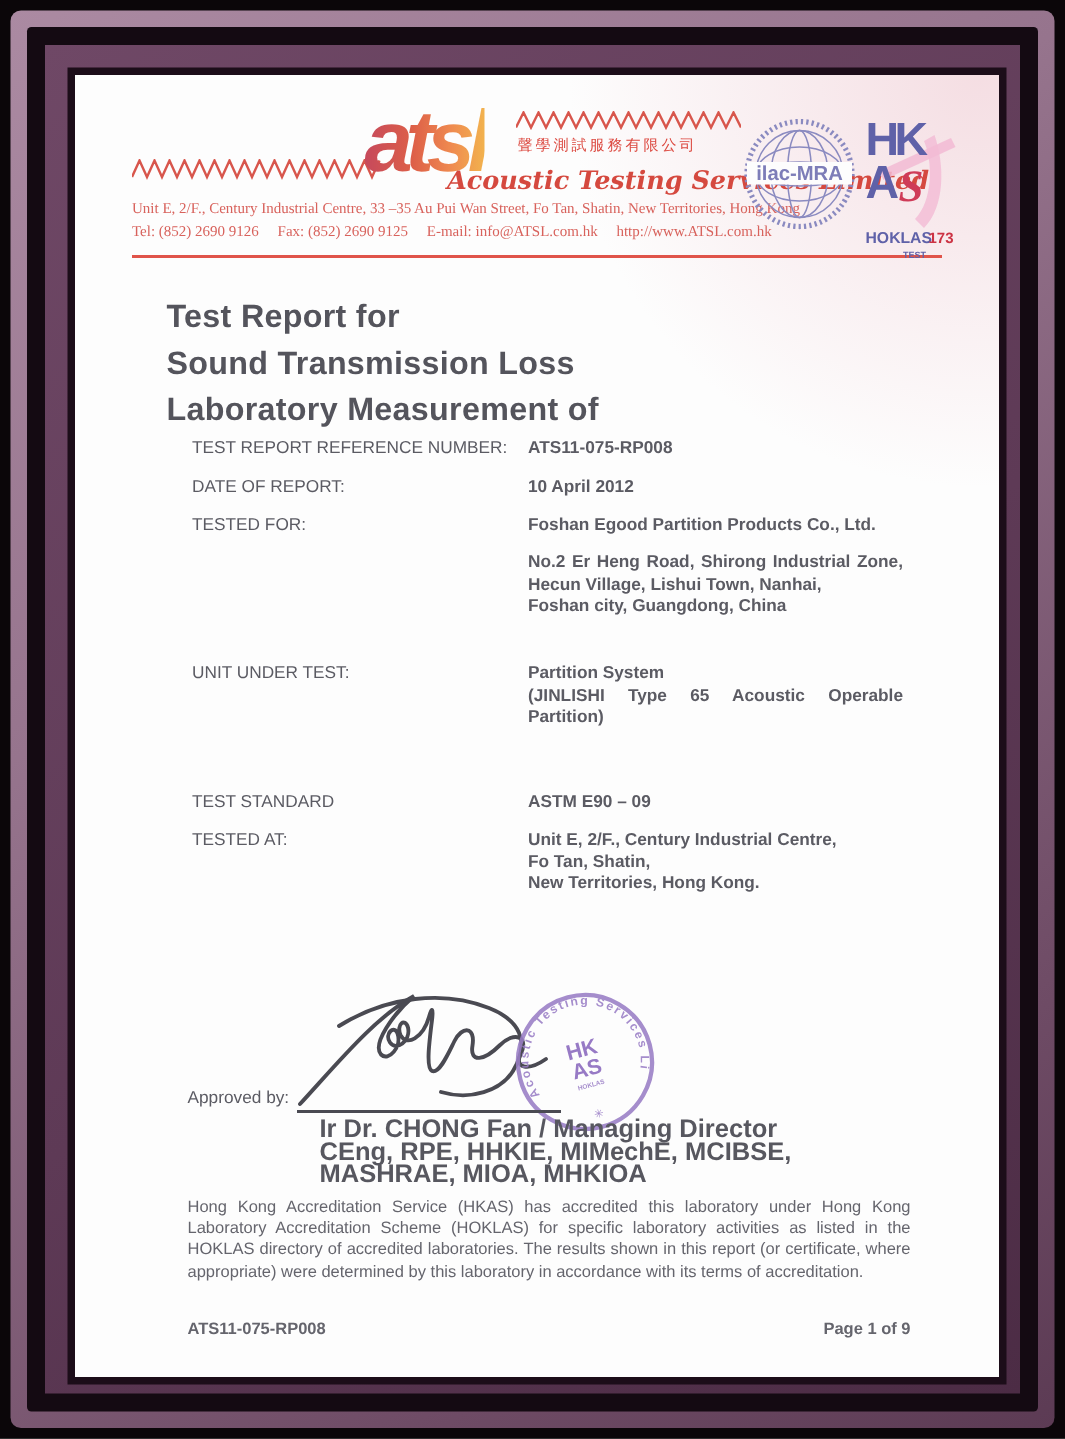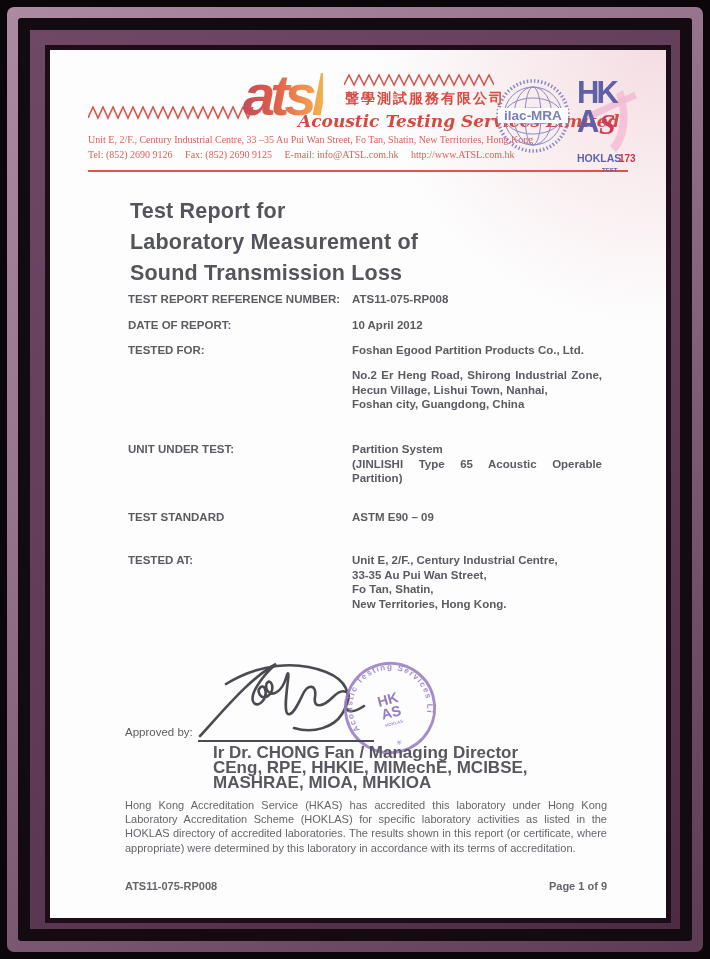--- a/index.html
+++ b/index.html
@@ -12,28 +12,28 @@
   .f3{inset:18px;background:#140a12;border-radius:3px;}
   .f4{inset:30px;background:linear-gradient(145deg,#6f4866 0%,#5e3a56 55%,#4c2c45 100%);}
   .f5{top:45px;left:45px;right:39px;bottom:36px;background:#1c0d19;}
   .page{position:absolute;top:50px;left:50px;width:616px;height:868px;background:#fdfdfd;
         background-image:radial-gradient(circle at 98% 0%,rgba(238,196,205,.55),rgba(238,196,205,0) 26%);}
   .abs{position:absolute;}
   
   .logo-word{font-style:italic;font-weight:bold;font-size:58px;letter-spacing:-5px;line-height:1;
      background:linear-gradient(90deg,#c6495c 0%,#dd5f48 40%,#ef8a50 72%,#f2b24e 100%);
      -webkit-background-clip:text;background-clip:text;color:transparent;-webkit-text-fill-color:transparent;}
-  .cn{font-size:14px;font-weight:bold;letter-spacing:2px;color:#dc4a41;white-space:nowrap;}
+  .cn{font-size:10px;font-weight:normal;letter-spacing:2px;color:#dc4a41;white-space:nowrap;}
   .en-script{font-family:"DejaVu Serif",serif;font-style:italic;font-weight:bold;font-size:17px;color:#d5493f;white-space:nowrap;}
   .addr{font-family:Liberation Serif, serif;font-size:10px;color:#d8625c;white-space:pre;}
   .redline{height:2px;background:#e0544a;}
   
   .title{font-size:21.5px;font-weight:bold;color:#54545c;line-height:31px;letter-spacing:.2px;}
   .row{position:absolute;left:78px;width:474px;display:flex;}
-  .lbl{width:224px;flex:0 0 224px;font-size:11.5px;font-weight:bold;color:#5b5b63;line-height:14.5px;}
+  .lbl{width:224px;flex:0 0 224px;font-size:11.5px;font-weight:normal;color:#5b5b63;line-height:14.5px;}
   .val{width:250px;flex:1;font-size:11.5px;font-weight:bold;color:#5b5b63;line-height:14.7px;}
   .jl{text-align:justify;text-align-last:justify;}
   
   .ap-lbl{font-size:11.5px;color:#5b5b63;}
   .sig-line{height:2px;background:#4a4a52;}
   .ap-name{font-size:17px;font-weight:bold;color:#57575f;line-height:15px;}
   .stamp{opacity:.88;transform:rotate(-15deg);}
   
   .foot-para{font-size:11px;font-weight:normal;color:#65656d;line-height:14.2px;text-align:justify;}
   .foot-note{font-size:11px;font-weight:bold;color:#65656d;}
@@ -81,24 +81,24 @@
       <path d="M10 38 L58 16 L61 22 L13 44 Z" fill="#f2bad4" opacity=".85"></path>
       <path d="M47 14 C 54 34 54 62 40 76 L34 70 C 46 58 46 32 40 18 Z" fill="#f2bad4" opacity=".8"></path>
       <text x="1" y="27" font-size="31" font-weight="bold" letter-spacing="-3" fill="#5f61a8">HK</text>
       <text x="1" y="56" font-size="31" font-weight="bold" fill="#5f61a8">A</text>
       <text x="23" y="58" font-size="30" font-weight="bold" font-style="italic" font-family="Liberation Serif,serif" fill="#cf3b58">S</text>
       <text x="1" y="86" font-size="10.5" font-weight="bold" fill="#5f61a8">HOKLAS</text>
       <text x="43" y="86" font-size="10" font-weight="bold" fill="#cc3344">173</text>
       <text x="26" y="96" font-size="6" font-weight="bold" fill="#5f61a8">TEST</text>
     </svg>
 
-    <div class="abs title" style="left:80px;top:146px">
+    <div class="abs title" style="left:61px;top:146px">
       <div>Test Report for</div>
+      <div>Sound Transmission Loss</div>
       <div>Laboratory Measurement of</div>
-      <div>Sound Transmission Loss</div>
     </div>
 
     <div class="row" style="top:242px">
       <div class="lbl">TEST REPORT REFERENCE NUMBER:</div>
       <div class="val">ATS11-075-RP008</div>
     </div>
     <div class="row" style="top:268px">
       <div class="lbl">DATE OF REPORT:</div>
       <div class="val">10 April 2012</div>
     </div>
@@ -115,29 +115,28 @@
       </div>
     </div>
     <div class="row" style="top:392px">
       <div class="lbl">UNIT UNDER TEST:</div>
       <div class="val">
         <div>Partition System</div>
         <div class="jl">(JINLISHI Type 65 Acoustic Operable</div>
         <div>Partition)</div>
       </div>
     </div>
-    <div class="row" style="top:460px">
+    <div class="row" style="top:478px">
       <div class="lbl">TEST STANDARD</div>
       <div class="val">ASTM E90 – 09</div>
     </div>
     <div class="row" style="top:503px">
       <div class="lbl">TESTED AT:</div>
       <div class="val">
         <div>Unit E, 2/F., Century Industrial Centre,</div>
-        <div>33-35 Au Pui Wan Street,</div>
         <div>Fo Tan, Shatin,</div>
         <div>New Territories, Hong Kong.</div>
       </div>
     </div>
 
     <svg class="abs" style="left:146px;top:606px" width="175" height="86" viewBox="0 0 175 86">
       <g fill="none" stroke="#4a4a52" stroke-width="2.6" stroke-linecap="round">
         <path d="M4 80 C 28 54 54 22 80 8 C 66 20 52 40 58 47 C 63 52 72 42 69 33 C 67 27 60 33 64 39 C 68 45 78 38 76 29 C 74 22 68 27 71 34 C 75 42 86 36 90 22 C 92 15 93 16 92 24 C 90 40 88 56 92 58 C 97 60 103 46 107 38 C 112 28 121 28 119 41 C 117 53 127 51 137 41 C 147 31 157 35 151 47 C 147 55 155 59 168 50"></path>
         <path d="M30 28 C 62 8 100 4 130 16 C 150 24 158 38 146 58 C 138 71 118 78 98 72"></path>
       </g>

